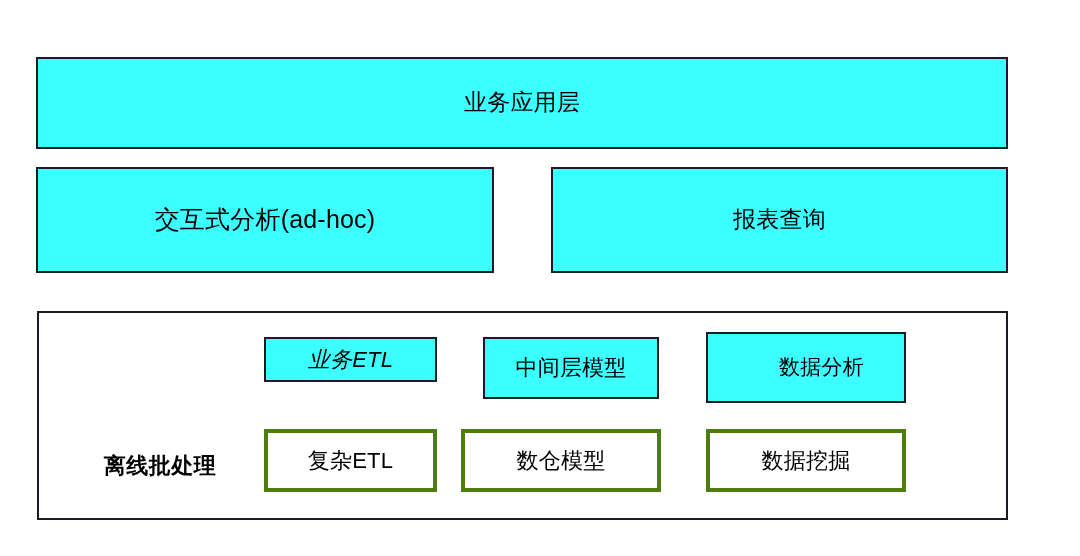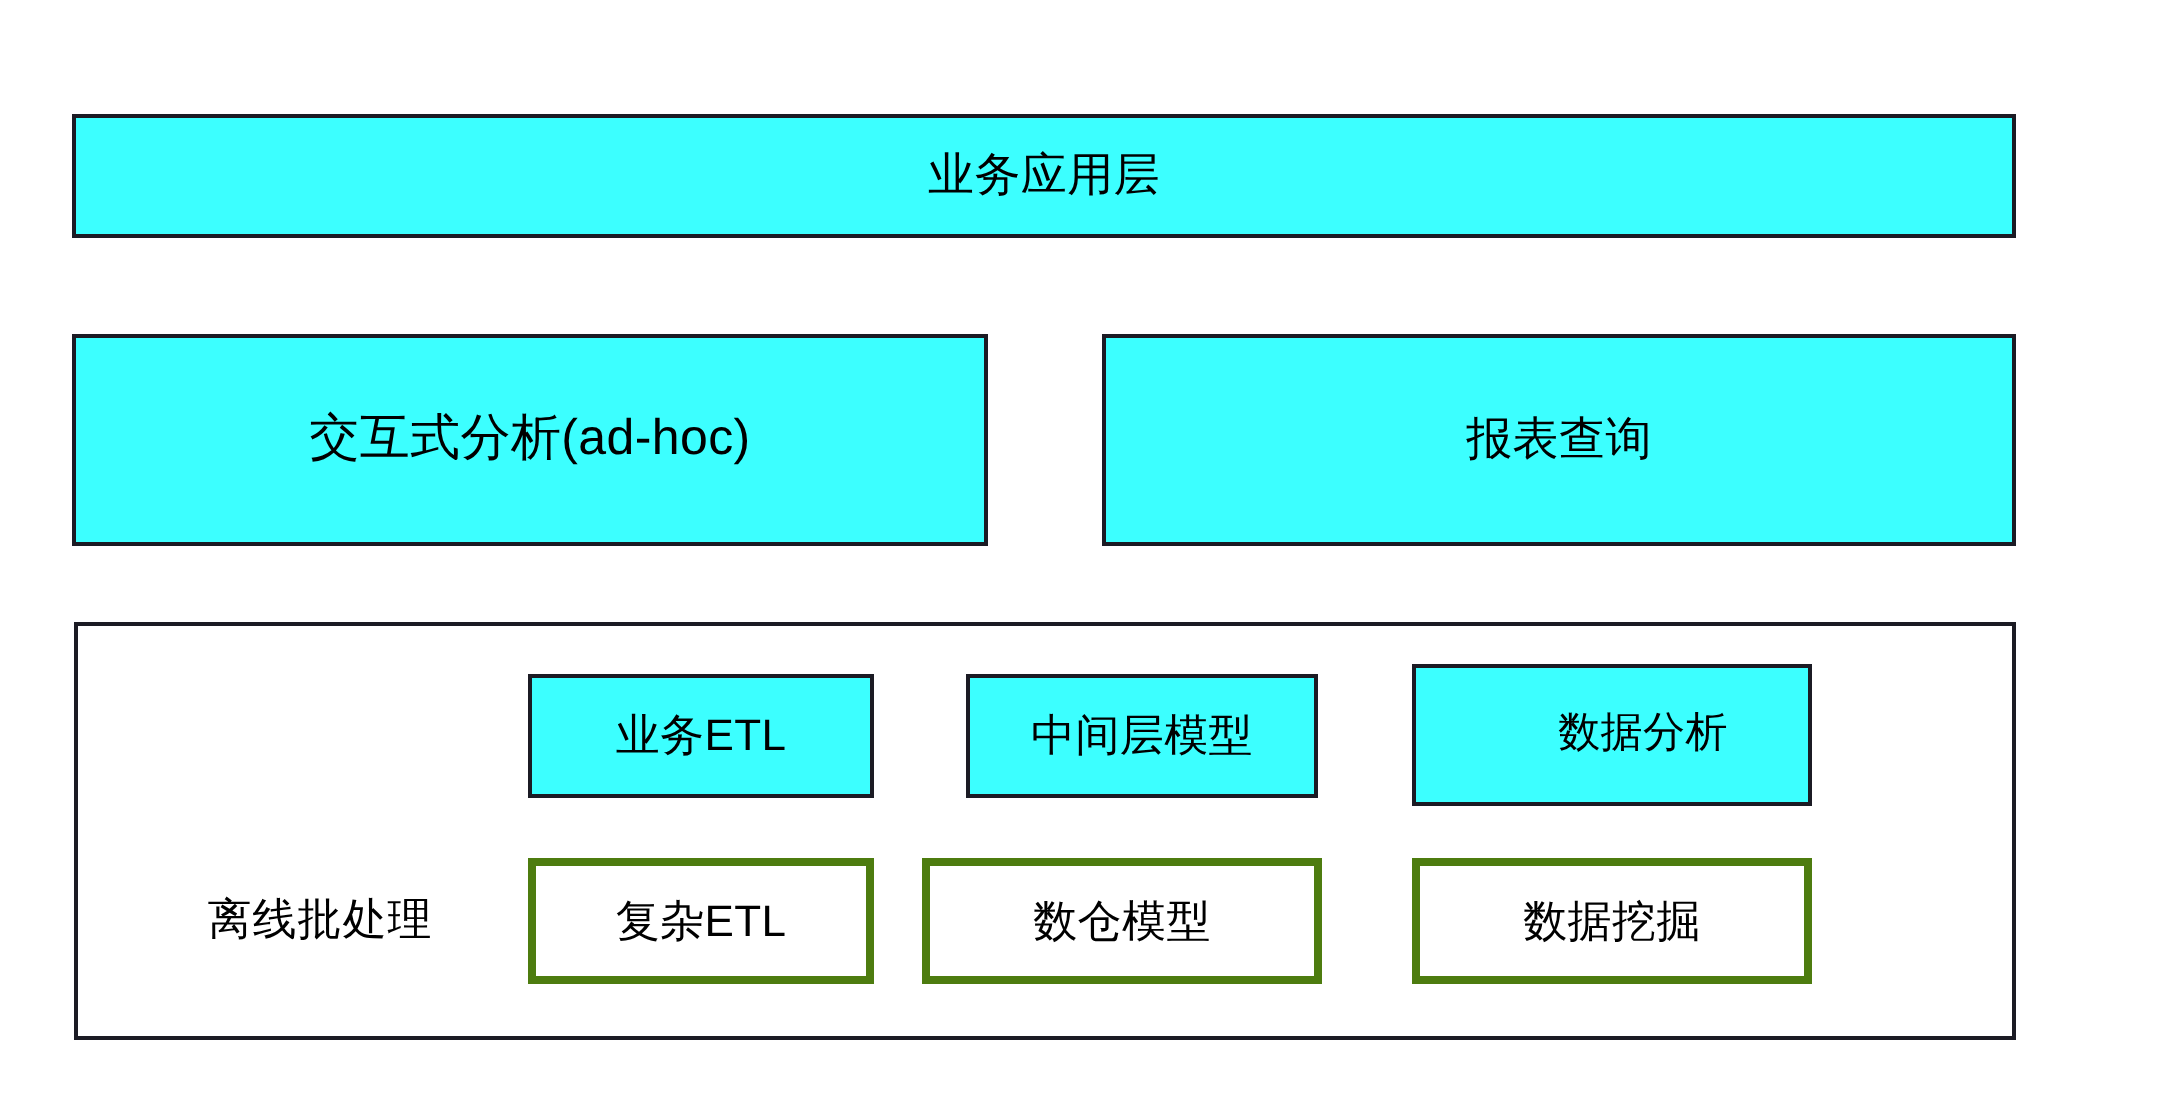--- a/index.html
+++ b/index.html
@@ -44,21 +44,21 @@
   }
   .box.plain {
     border: 4px solid #4d7c0f;
   }
 
   
   #app-layer {
     left: 36px;
     top: 57px;
     width: 972px;
-    height: 62px;
+    height: 92px;
     font-size: 23px;
   }
 
   
   #adhoc-box {
     left: 36px;
     top: 167px;
     width: 458px;
     height: 106px;
     font-size: 25px;
@@ -82,33 +82,35 @@
     border: 2px solid #1b1b24;
     background: #ffffff;
   }
   #batch-label {
     position: absolute;
     left: 78px;
     top: 445px;
     width: 164px;
     height: 36px;
     display: flex;
-    align-items: flex-start;
+    align-items: flex-end;
     justify-content: center;
     font-size: 22px;
     letter-spacing: 0.5px;
+    font-weight: bold;
   }
 
   
   #etl-biz {
     left: 264px;
     top: 337px;
     width: 173px;
-    height: 62px;
+    height: 45px;
     font-size: 22px;
+    font-style: italic;
   }
   #mid-model {
     left: 483px;
     top: 337px;
     width: 176px;
     height: 62px;
     font-size: 22px;
   }
   #data-analysis {
     left: 706px;

